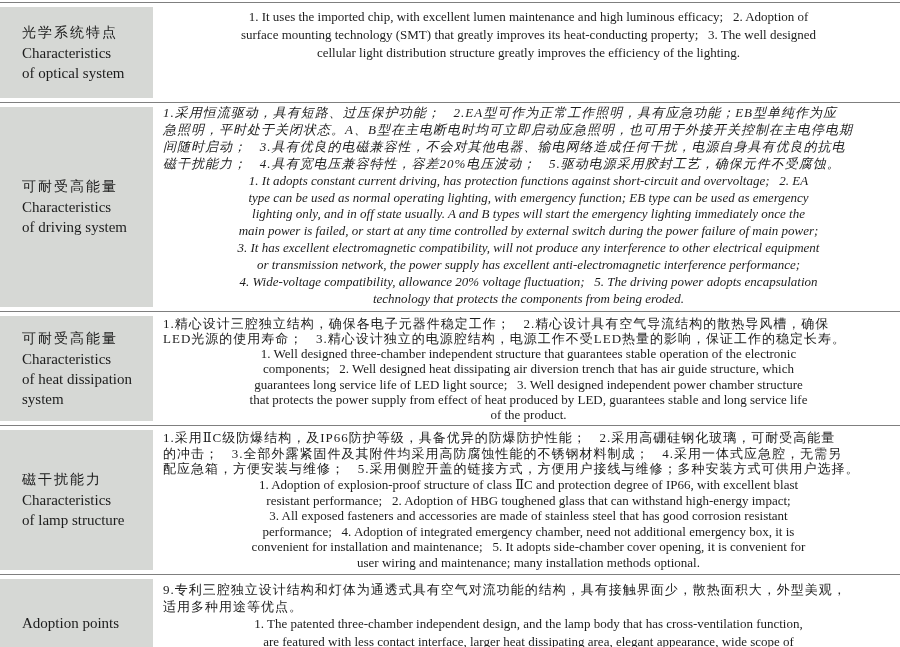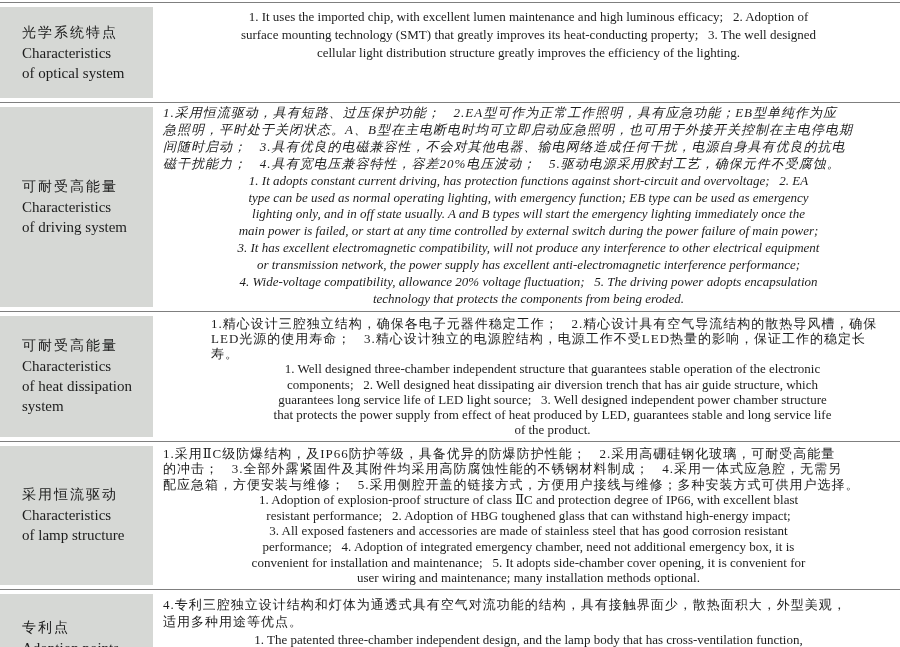--- a/index.html
+++ b/index.html
@@ -72,21 +72,21 @@
   .content-zh{
     white-space:pre-wrap;
     letter-spacing:1px;
   }
   .content-en{
     white-space:pre-wrap;
     text-align:center;
   }
   .row:nth-child(1) .content-cell{line-height:17.8px;padding-top:5px;}
   .row:nth-child(2) .content-cell{line-height:16.9px;padding-top:2px;font-style:italic;}
-  .row:nth-child(3) .content-cell{line-height:15.2px;padding-top:4px;margin-left:48px;}
+  .row:nth-child(3) .content-cell{line-height:15.2px;padding-top:4px;}
   .row:nth-child(4) .content-cell{line-height:15.6px;padding-top:4px;}
   .row:nth-child(5) .content-cell{line-height:17.4px;padding-top:6px;}
 </style>
 </head>
 <body>
 
 <div class="page">
   <div class="table">
 
     <div class="row">
@@ -144,47 +144,46 @@
 components;   2. Well designed heat dissipating air diversion trench that has air guide structure, which
 guarantees long service life of LED light source;   3. Well designed independent power chamber structure
 that protects the power supply from effect of heat produced by LED, guarantees stable and long service life
 of the product.</div>
       </div>
     </div>
 
     <div class="row">
       <div class="label-cell">
         <div class="label-block">
-          <div class="label-cn">采用恒流驱动</div>
+          <div class="label-cn">磁干扰能力</div>
           <div class="label-en">Characteristics
 of lamp structure</div>
         </div>
       </div>
       <div class="content-cell">
         <div class="content-zh">1.采用ⅡC级防爆结构，及IP66防护等级，具备优异的防爆防护性能；   2.采用高硼硅钢化玻璃，可耐受高能量
 的冲击；   3.全部外露紧固件及其附件均采用高防腐蚀性能的不锈钢材料制成；   4.采用一体式应急腔，无需另
 配应急箱，方便安装与维修；   5.采用侧腔开盖的链接方式，方便用户接线与维修；多种安装方式可供用户选择。</div>
         <div class="content-en">1. Adoption of explosion-proof structure of class ⅡC and protection degree of IP66, with excellent blast
 resistant performance;   2. Adoption of HBG toughened glass that can withstand high-energy impact;
 3. All exposed fasteners and accessories are made of stainless steel that has good corrosion resistant
 performance;   4. Adoption of integrated emergency chamber, need not additional emergency box, it is
 convenient for installation and maintenance;   5. It adopts side-chamber cover opening, it is convenient for
 user wiring and maintenance; many installation methods optional.</div>
       </div>
     </div>
 
     <div class="row">
       <div class="label-cell">
         <div class="label-block">
-          <div class="label-cn">专利点</div>
           <div class="label-en">Adoption points</div>
         </div>
       </div>
       <div class="content-cell">
-        <div class="content-zh">4.专利三腔独立设计结构和灯体为通透式具有空气对流功能的结构，具有接触界面少，散热面积大，外型美观，
+        <div class="content-zh">9.专利三腔独立设计结构和灯体为通透式具有空气对流功能的结构，具有接触界面少，散热面积大，外型美观，
 适用多种用途等优点。</div>
         <div class="content-en">1. The patented three-chamber independent design, and the lamp body that has cross-ventilation function,
 are featured with less contact interface, larger heat dissipating area, elegant appearance, wide scope of
 applications and so on.</div>
       </div>
     </div>
 
   </div>
 </div>
 

